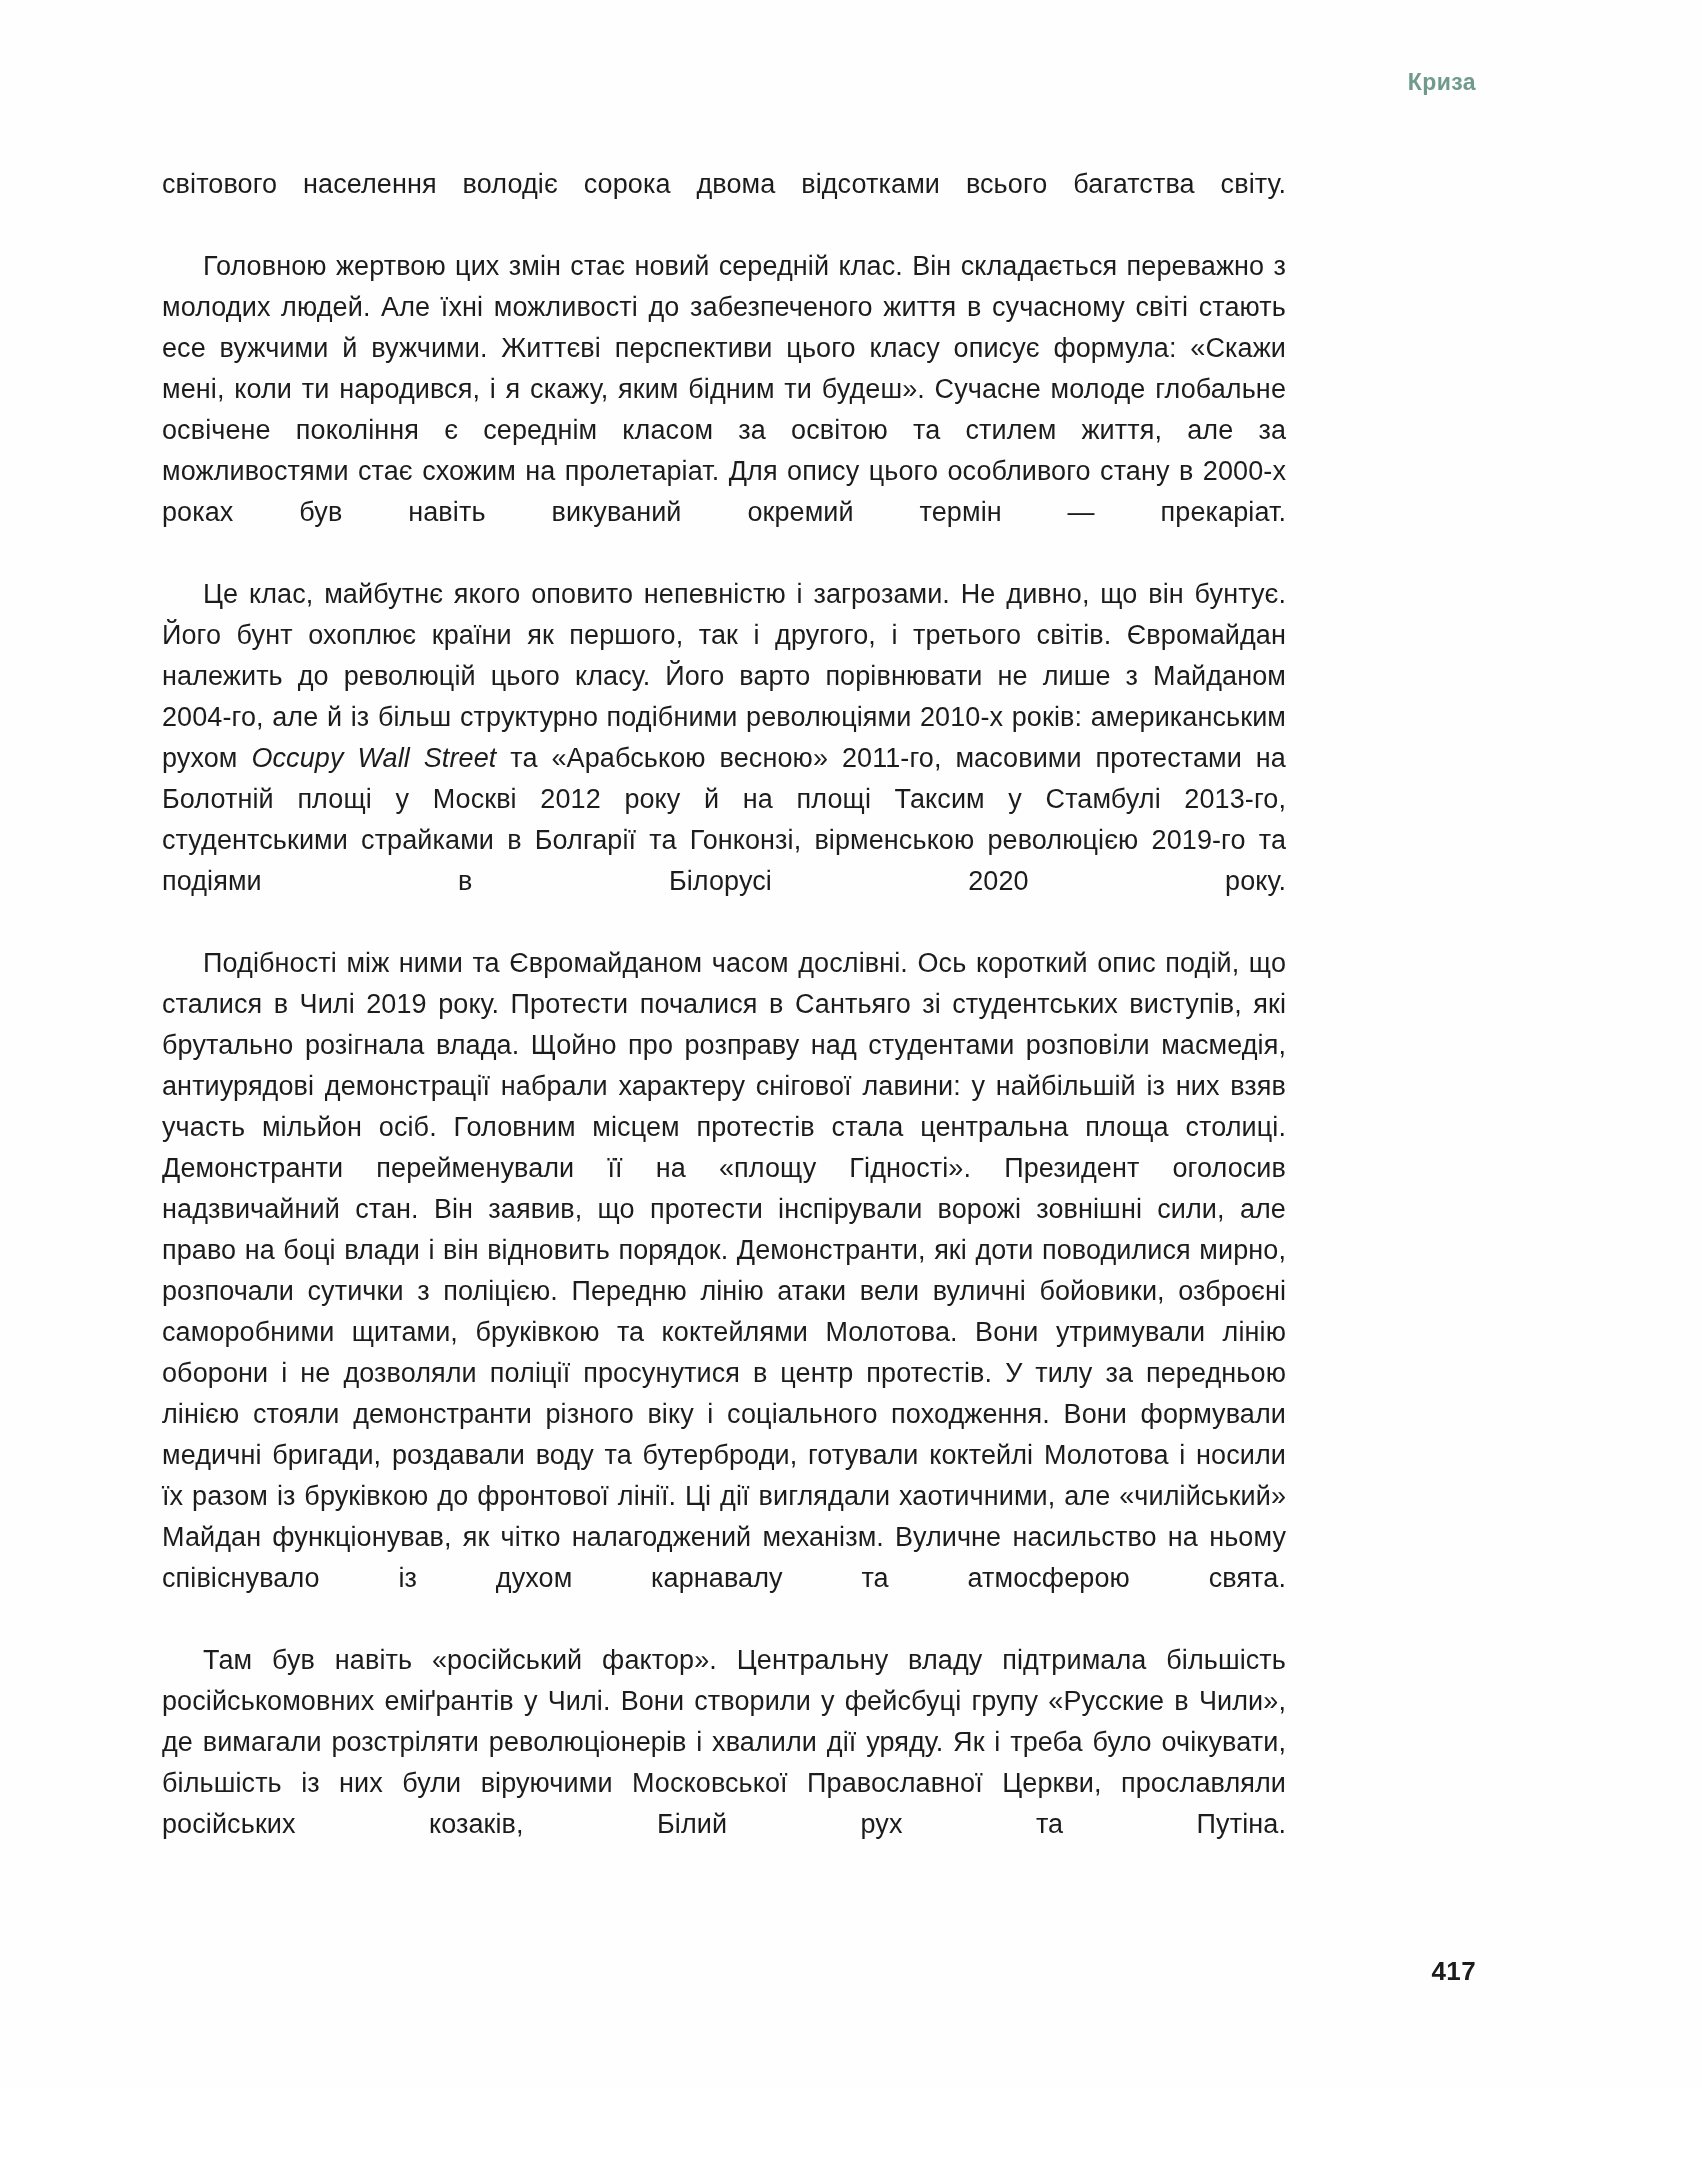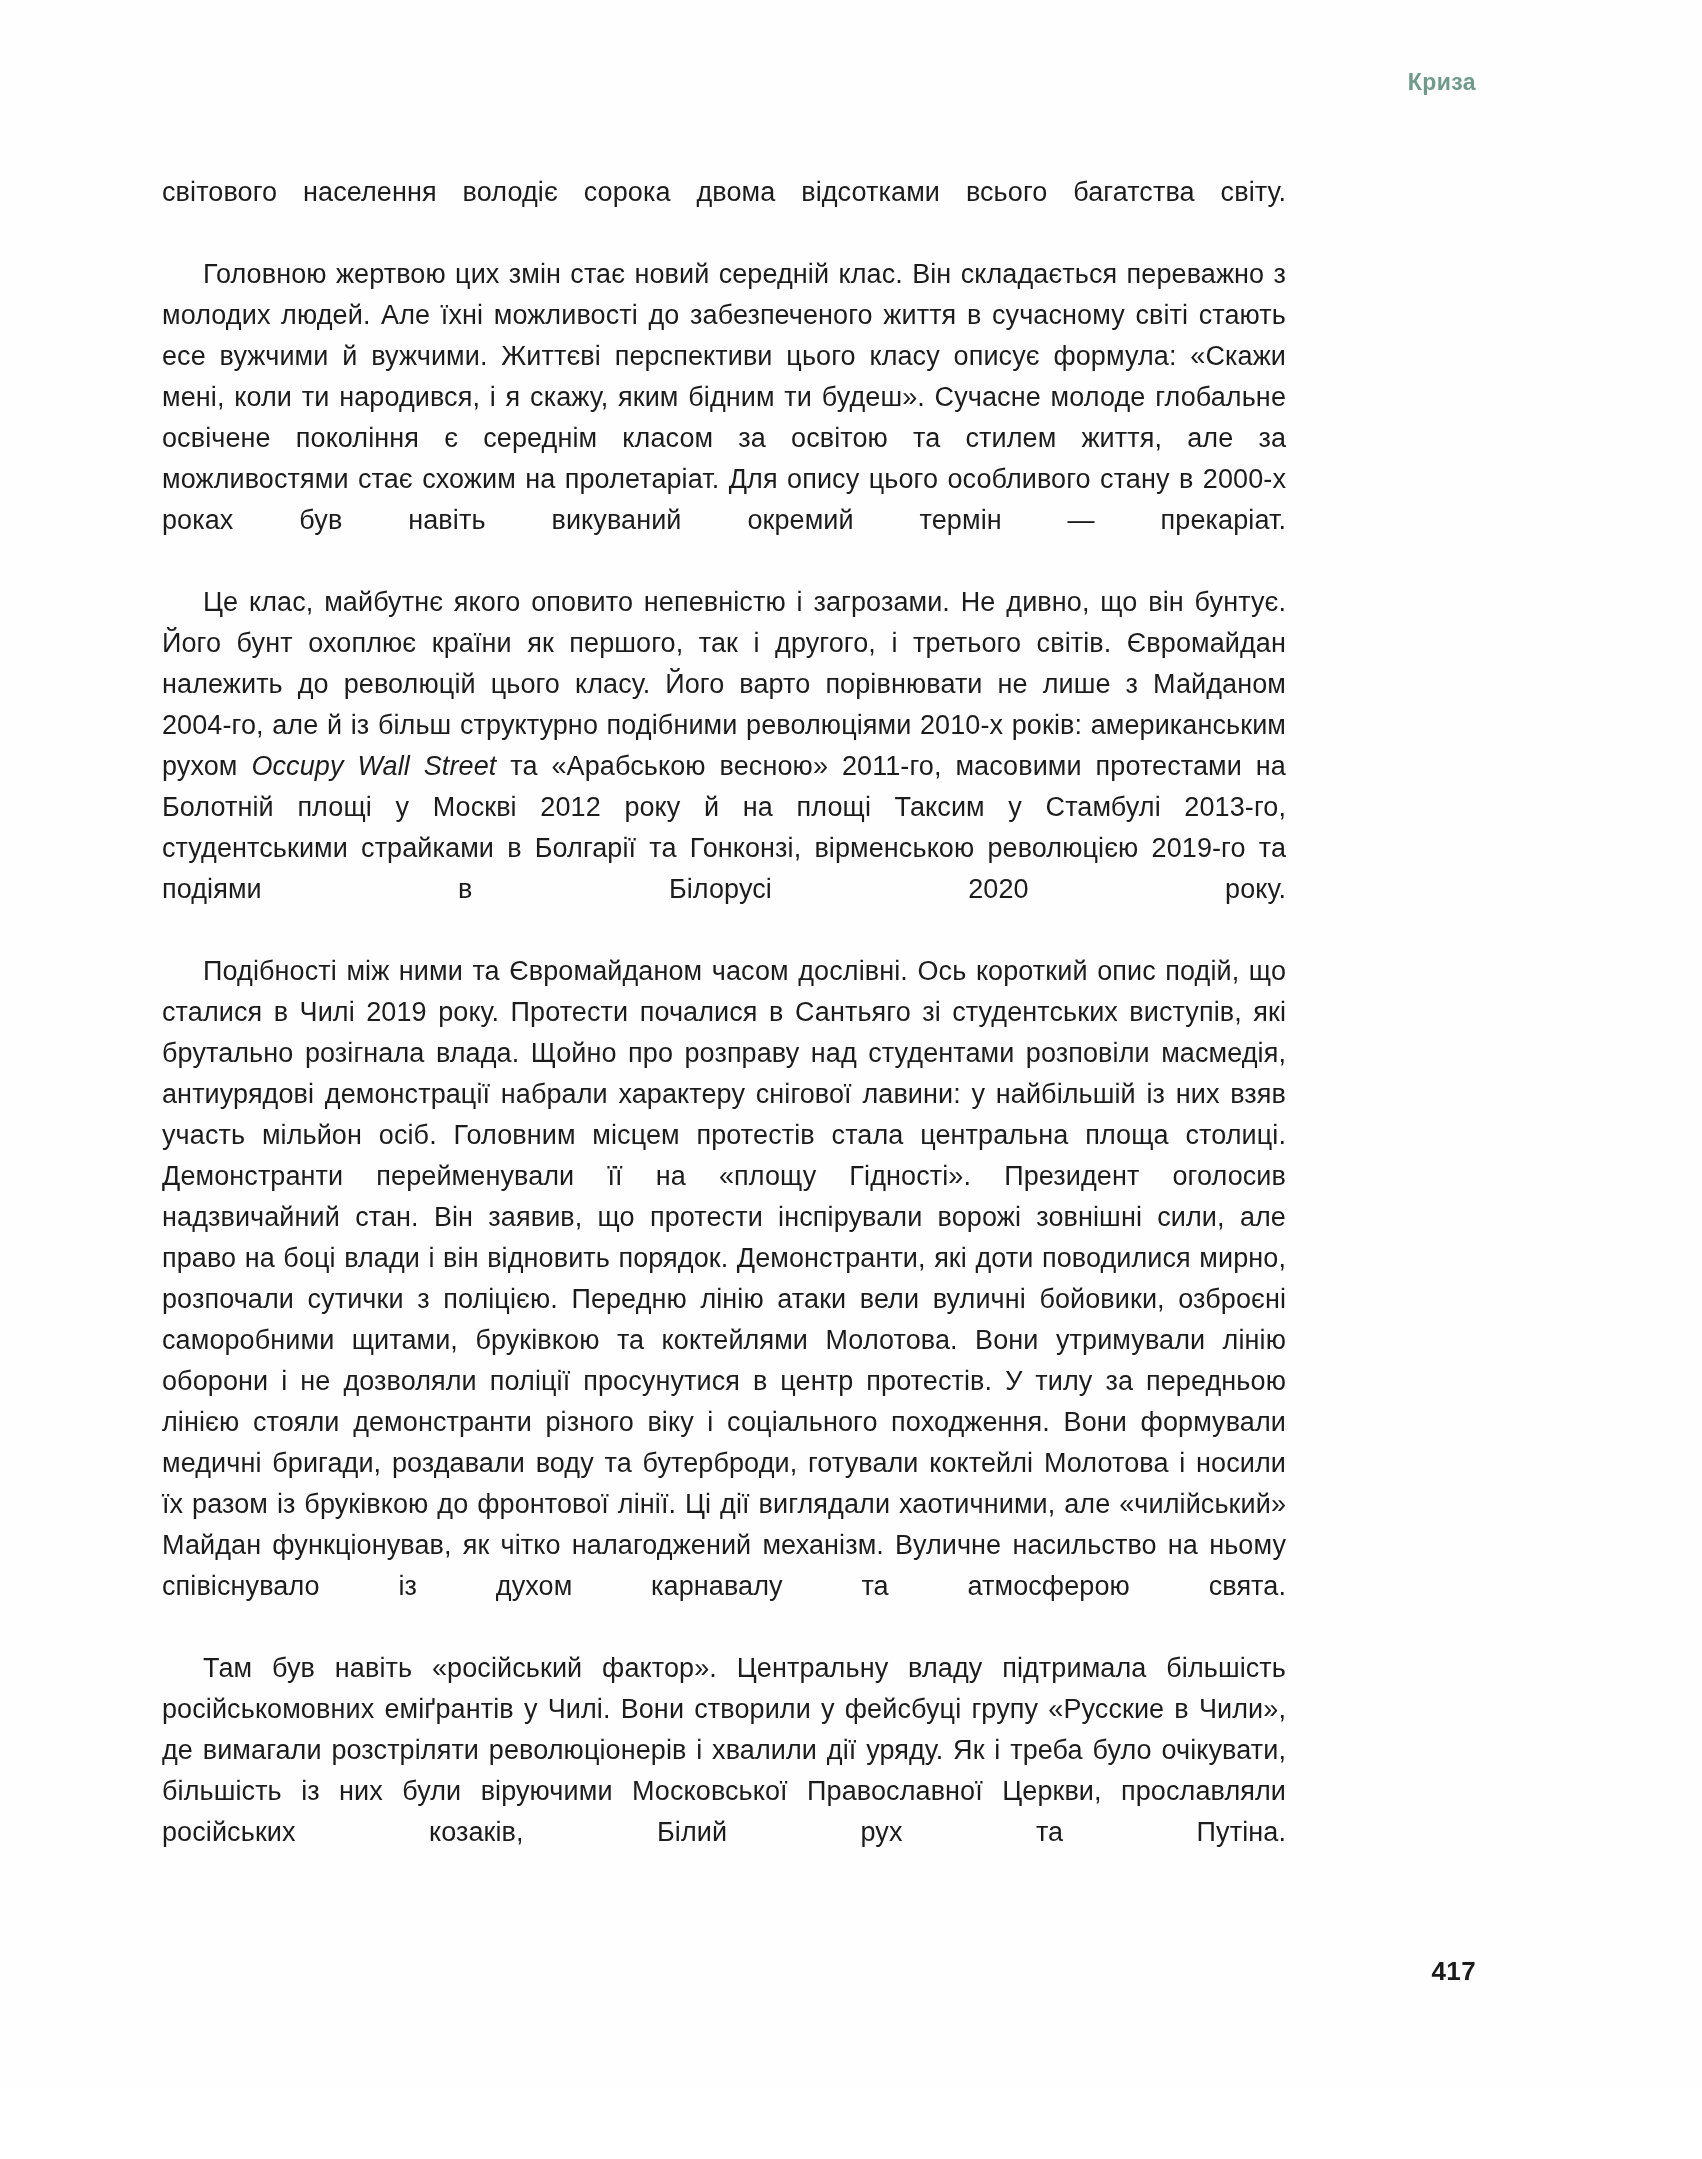--- a/index.html
+++ b/index.html
@@ -31,21 +31,21 @@
     font-size: 23px;
     font-weight: 700;
     letter-spacing: 0.4px;
     color: #6f9a8c;
     white-space: nowrap;
   }
 
   
   .text-column {
     position: absolute;
-    top: 172px;
+    top: 164px;
     left: 162px;
     width: 1124px;
   }
 
   .para {
     margin: 0;
     font-size: 27px;
     line-height: 41px;
     color: #1c1c1c;
     text-align: justify;

